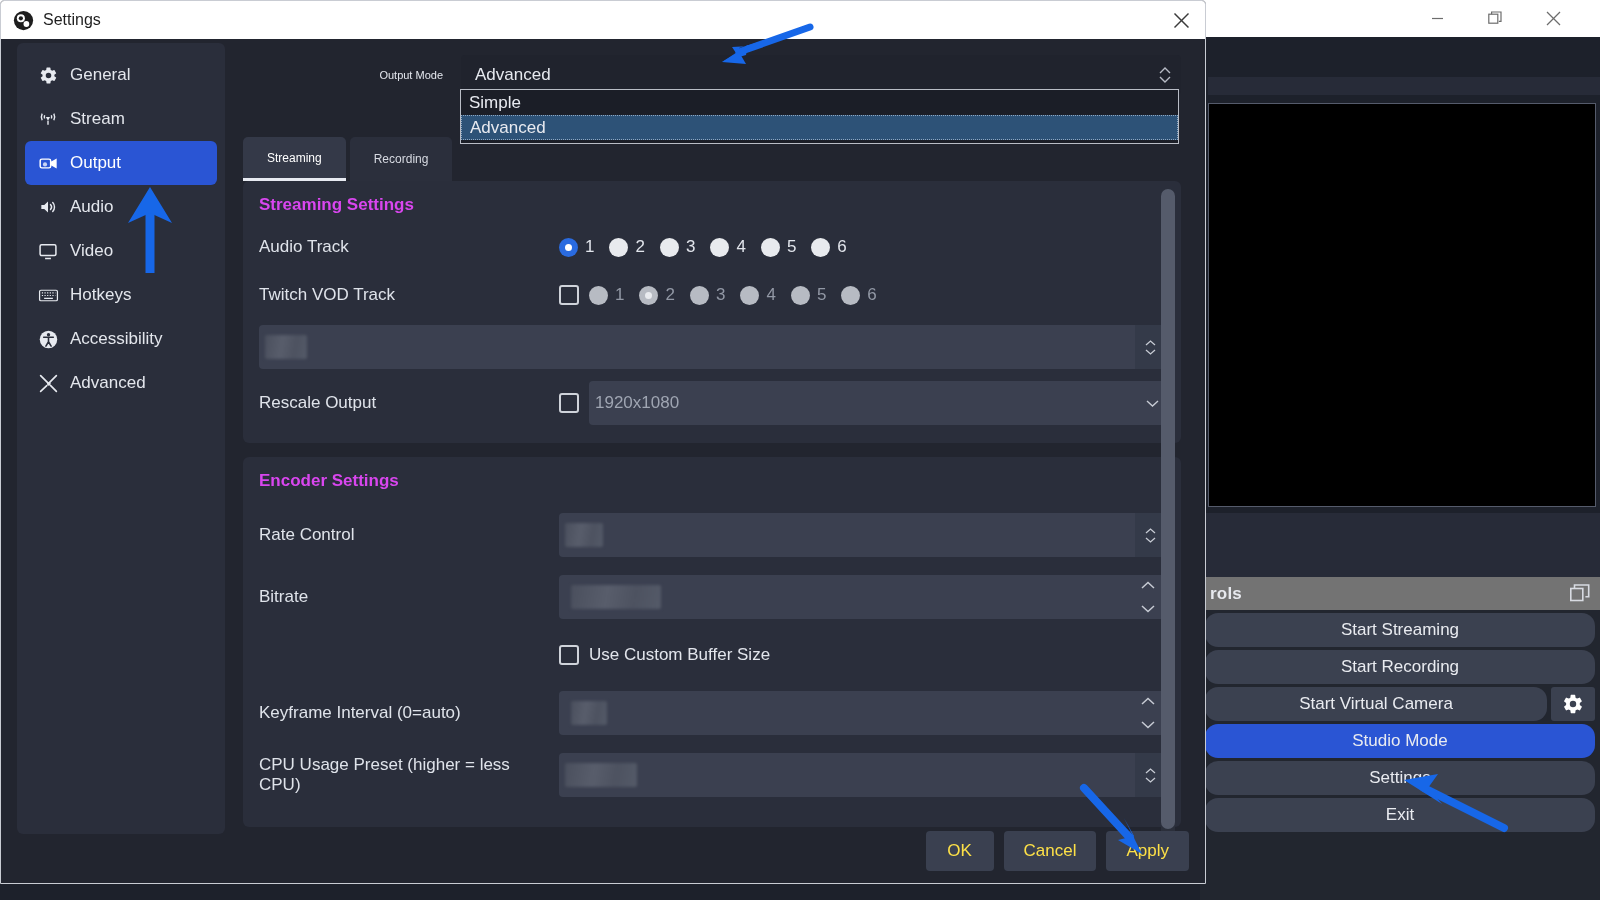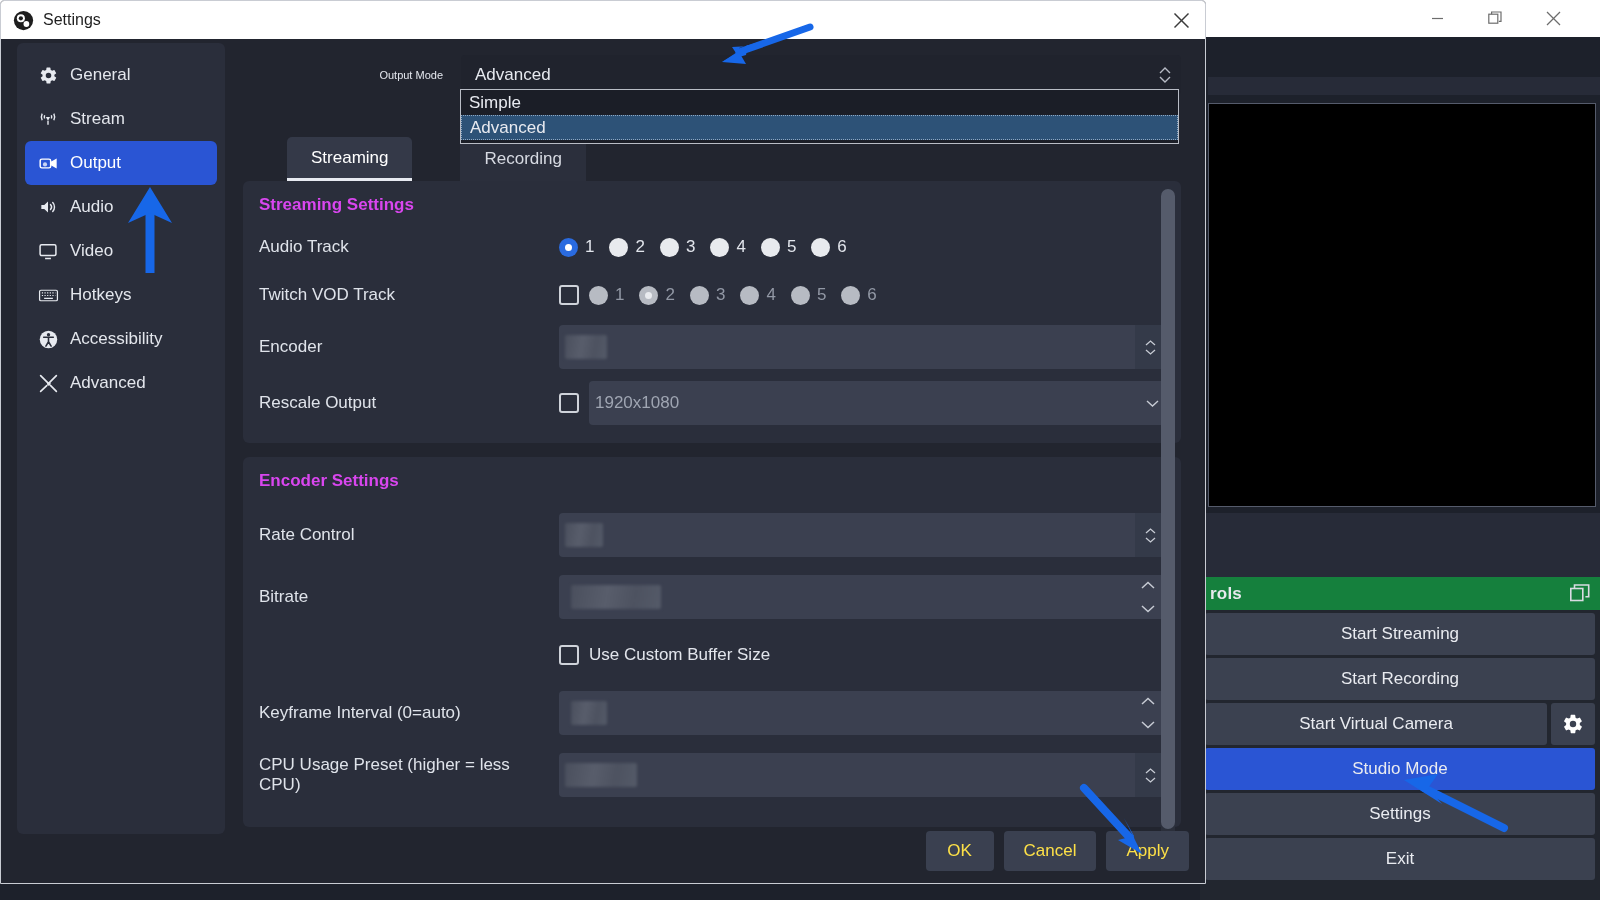--- a/index.html
+++ b/index.html
@@ -43,34 +43,34 @@
     position: absolute; left: 1200px; top: 476px; width: 400px; height: 64px;
     background: #272b38;
   }
 
   
   .dock-controls {
     position: absolute; left: 1200px; top: 540px; width: 400px; height: 320px;
     background: #22262f;
   }
   .dock-header {
-    position: relative; height: 33px; background: #15803d;
+    position: relative; height: 33px; background: #737373;
     display: flex; align-items: center; padding: 0 10px;
   }
   .dock-title {
     font-size: 17px; color: #e7e9ee; font-weight: bold; letter-spacing: .2px;
   }
   .dock-float {
     position: absolute; right: 10px; top: 7px; color: #d8dbe2;
   }
   .ctrl-btn {
-    height: 42px; margin: 3px 5px 0 5px;
+    height: 34px; margin: 3px 5px 0 5px;
     background: #3b4150; color: #e9ebf0;
     display: flex; align-items: center; justify-content: center;
-    font-size: 17px; border-radius: 3px; position: relative;
+    font-size: 17px; border-radius: 13px; position: relative;
   }
   .ctrl-btn.primary { background: #2a55d4; align-items: center; }
   .vcam-row { display: flex; margin: 3px 5px 0 5px; gap: 4px; }
   .vcam-row .ctrl-btn { flex: 1; margin: 0; }
   .vcam-gear {
     width: 44px; background: #3b4150; border-radius: 3px;
     display: flex; align-items: center; justify-content: center; color: #fff;
   }
   .statusbar {
     position: absolute; left: 1200px; top: 858px; width: 400px; height: 42px;
@@ -150,23 +150,22 @@
   .dd-item {
     height: 25px; display: flex; align-items: center; padding-left: 8px;
     font-size: 17px; color: #e8eaf0;
   }
   .dd-item.sel { background: #2d5277; border: 1px dotted #8fa8c2; }
 
   
   .tabs { position: absolute; left: 10px; top: 98px; display: flex; gap: 4px; }
   .tab {
     height: 44px; padding: 0 24px; display: flex; align-items: center;
-    font-size: 17px; color: #d7dae2; background: #2b2f3c;
+    font-size: 12px; color: #d7dae2; background: #2b2f3c;
     border-radius: 5px 5px 0 0;
-    margin-left: 44px;
   }
   .tab.active { background: #343948; color: #ffffff; border-bottom: 3px solid #e7eaf1; }
 
   
   .scrollarea {
     position: absolute; left: 10px; top: 142px; width: 938px; height: 660px;
     background: #22252f; overflow: hidden;
   }
   .group {
     background: #2a2e3b; border-radius: 6px; margin-bottom: 14px; padding: 14px 16px 18px 16px;
@@ -523,21 +522,20 @@
                     </label>
                   <label class="radio">
                       <span class="dot dim"></span>
                       <span class="rlabel dim">6</span>
                     </label>
                 </div>
               </div>
             </div>
 
             <div class="frow">
-              <div class="flabel">Encoder</div>
               <div class="fctl">
                 <div class="field tall">
                   <span class="redact" style="width:42px;height:24px;"></span>
                   <span class="spin">
                     <svg width="11" height="6" viewBox="0 0 11 6">
                         <path d="M1 5l4.5-4L10 5" fill="none" stroke="#c7cbd4" stroke-width="1.3"></path>
                       </svg>
                     <svg width="11" height="6" viewBox="0 0 11 6">
                         <path d="M1 1l4.5 4L10 1" fill="none" stroke="#c7cbd4" stroke-width="1.3"></path>
                       </svg>

